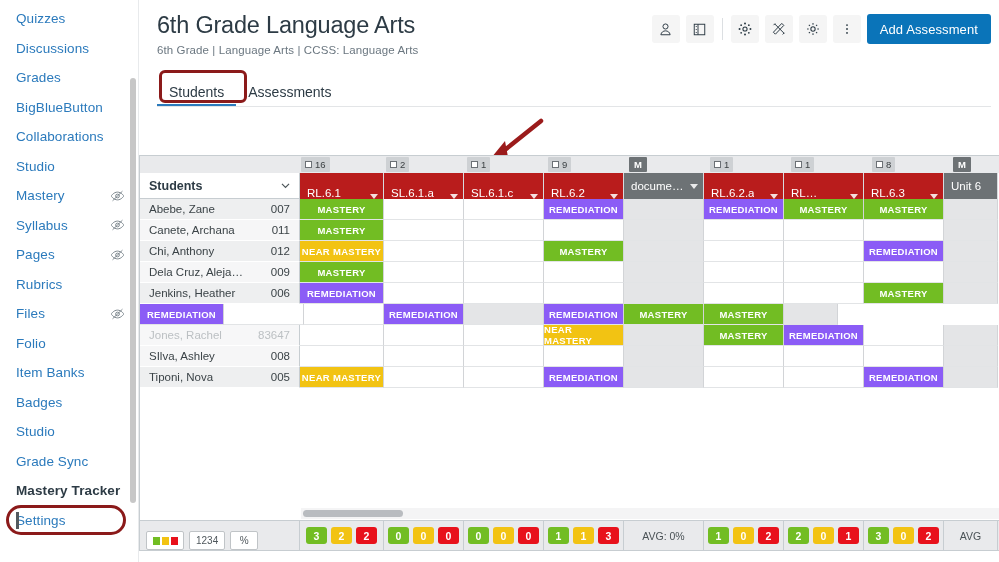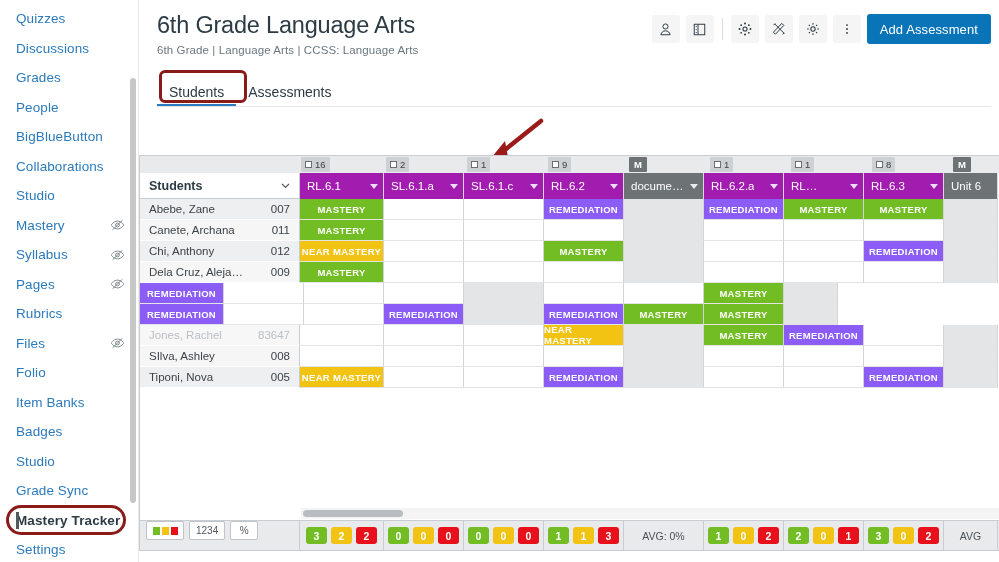--- a/index.html
+++ b/index.html
@@ -113,21 +113,21 @@
     width: 160px; flex: 0 0 160px; background: #fff;
     display: flex; align-items: center; justify-content: space-between;
     padding: 0 8px 0 9px; font-size: 12.5px; font-weight: bold; color: #2d3b45;
     border-right: 1px solid #c7cdd1; border-bottom: 1px solid #c7cdd1;
   }
   .hdr-cell {
     flex: 0 0 auto; display: flex; align-items: center; justify-content: space-between;
     padding: 0 5px 0 7px; font-size: 11.5px; color: #fff;
     border-right: 1px solid #d8dade; overflow: hidden; white-space: nowrap;
   }
-  .hdr-cell.outcome { background: #a21caf; }
+  .hdr-cell.outcome { background: #b91c1c; align-items: flex-end; }
   .hdr-cell.assign  { background: #6d7275; }
   .caret-dn {
     width: 0; height: 0; border-left: 4px solid transparent;
     border-right: 4px solid transparent; border-top: 5px solid rgba(255,255,255,.85);
     flex: 0 0 8px; margin-left: 4px;
   }
   .chev {
     width: 11px; height: 11px; flex: 0 0 11px;
   }
 
@@ -162,21 +162,21 @@
   .hscroll-thumb {
     position: absolute; left: 163px; bottom: 33px; width: 100px; height: 7px;
     border-radius: 4px; background: #b9bcc0;
   }
 
   .grid-footer {
     position: absolute; left: 0; bottom: 0; width: 981px; height: 30px;
     display: flex; background: #e9eaec; border-top: 1px solid #c7cdd1;
   }
   .foot-tools {
-    width: 160px; flex: 0 0 160px; display: flex; align-items: flex-start;
+    width: 160px; flex: 0 0 160px; display: flex; align-items: flex-end;
     gap: 5px; padding-left: 6px; border-right: 1px solid #c7cdd1;
   }
   .legend-btn {
     width: 38px; height: 19px; background: #fff; border: 1px solid #c0c4c7;
     border-radius: 2px; display: flex; align-items: center;
     justify-content: center; gap: 2px;
   }
   .legend-btn i { width: 7px; height: 8px; display: block; }
   .sq-g { background: #72bd23; } .sq-y { background: #f2c313; } .sq-r { background: #e8111b; }
   .mini-btn {
@@ -208,23 +208,20 @@
   <nav class="sidebar">
     <div id="nav-list">
         <div class="nav-item">
           <span class="lbl">Quizzes</span>
         </div>
         <div class="nav-item">
           <span class="lbl">Discussions</span>
         </div>
         <div class="nav-item">
           <span class="lbl">Grades</span>
-        </div>
-        <div class="nav-item">
-          <span class="lbl">People</span>
         </div>
         <div class="nav-item">
           <span class="lbl">BigBlueButton</span>
         </div>
         <div class="nav-item">
           <span class="lbl">Collaborations</span>
         </div>
         <div class="nav-item">
           <span class="lbl">Studio</span>
         </div>
@@ -505,20 +502,24 @@
             <div class="cell empty" style="flex-basis: 80px; width: 80px;"></div>
             <div class="cell empty" style="flex-basis: 80px; width: 80px;"></div>
             <div class="cell empty" style="flex-basis: 80px; width: 80px;"></div>
             <div class="cell disabled" style="flex-basis: 80px; width: 80px;"></div>
             <div class="cell empty" style="flex-basis: 80px; width: 80px;"></div>
             <div class="cell empty" style="flex-basis: 80px; width: 80px;"></div>
             <div class="cell empty" style="flex-basis: 80px; width: 80px;"></div>
             <div class="cell disabled" style="flex-basis: 54px; width: 54px;"></div>
           </div>
           <div class="row">
+            <div class="cell-name">
+              <span>Jenkins, Heather</span>
+                    <span>006</span>
+            </div>
             <div class="cell remed" style="flex-basis: 84px; width: 84px;">REMEDIATION</div>
             <div class="cell empty" style="flex-basis: 80px; width: 80px;"></div>
             <div class="cell empty" style="flex-basis: 80px; width: 80px;"></div>
             <div class="cell empty" style="flex-basis: 80px; width: 80px;"></div>
             <div class="cell disabled" style="flex-basis: 80px; width: 80px;"></div>
             <div class="cell empty" style="flex-basis: 80px; width: 80px;"></div>
             <div class="cell empty" style="flex-basis: 80px; width: 80px;"></div>
             <div class="cell mastery" style="flex-basis: 80px; width: 80px;">MASTERY</div>
             <div class="cell disabled" style="flex-basis: 54px; width: 54px;"></div>
           </div>

